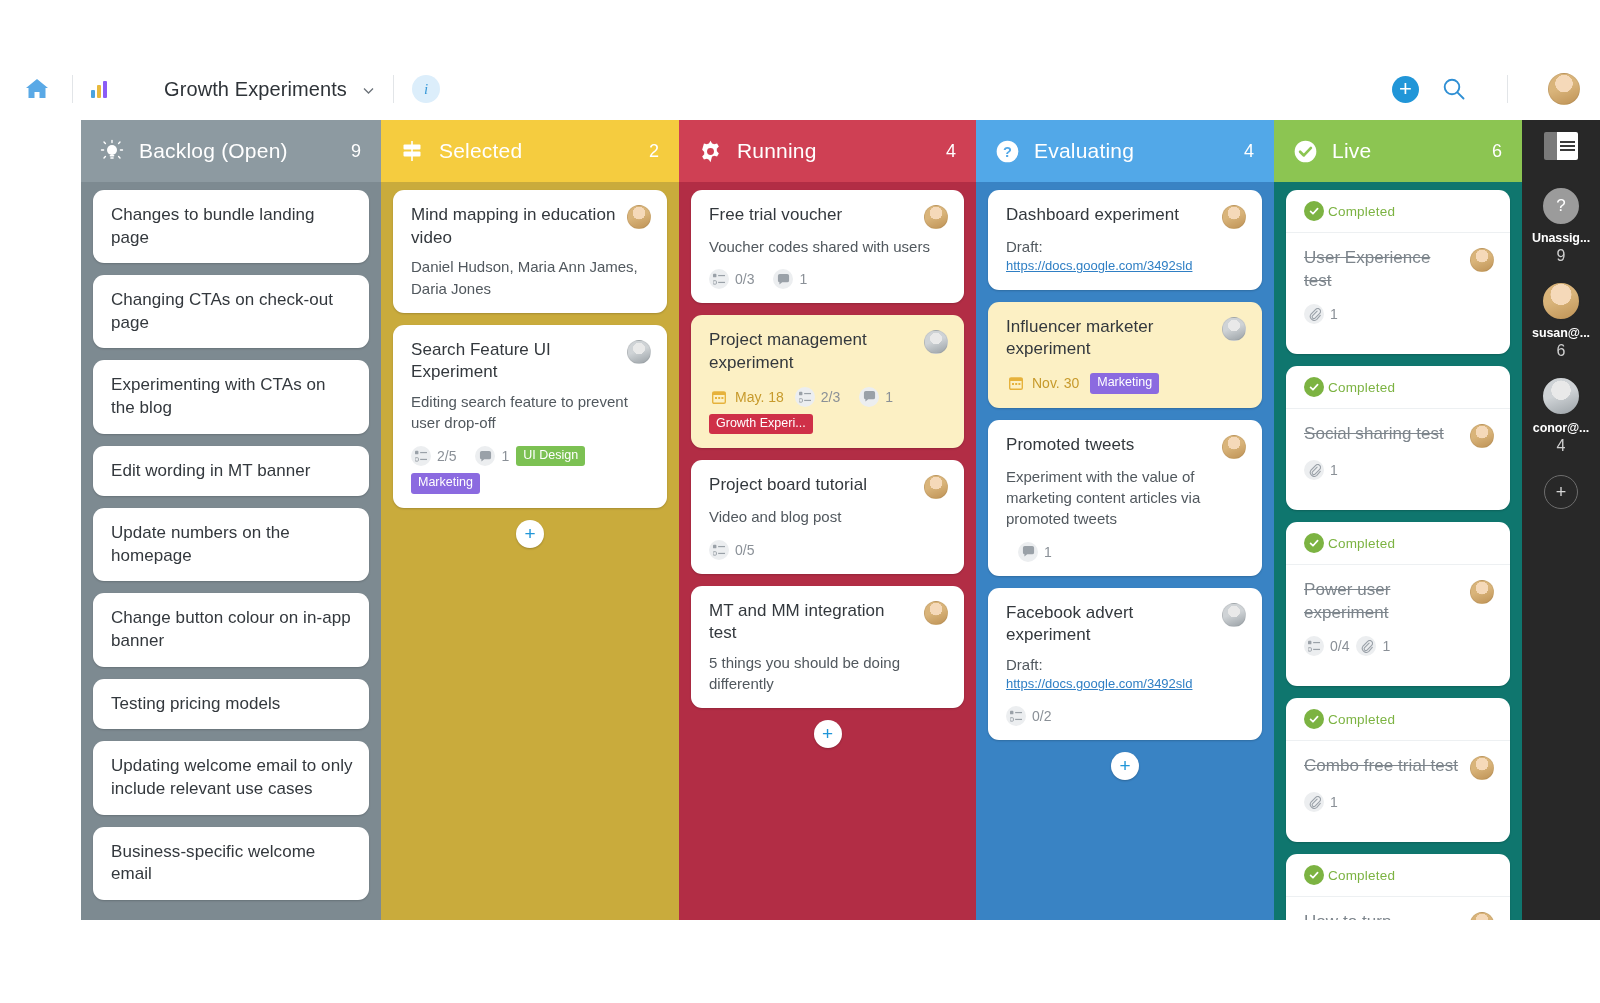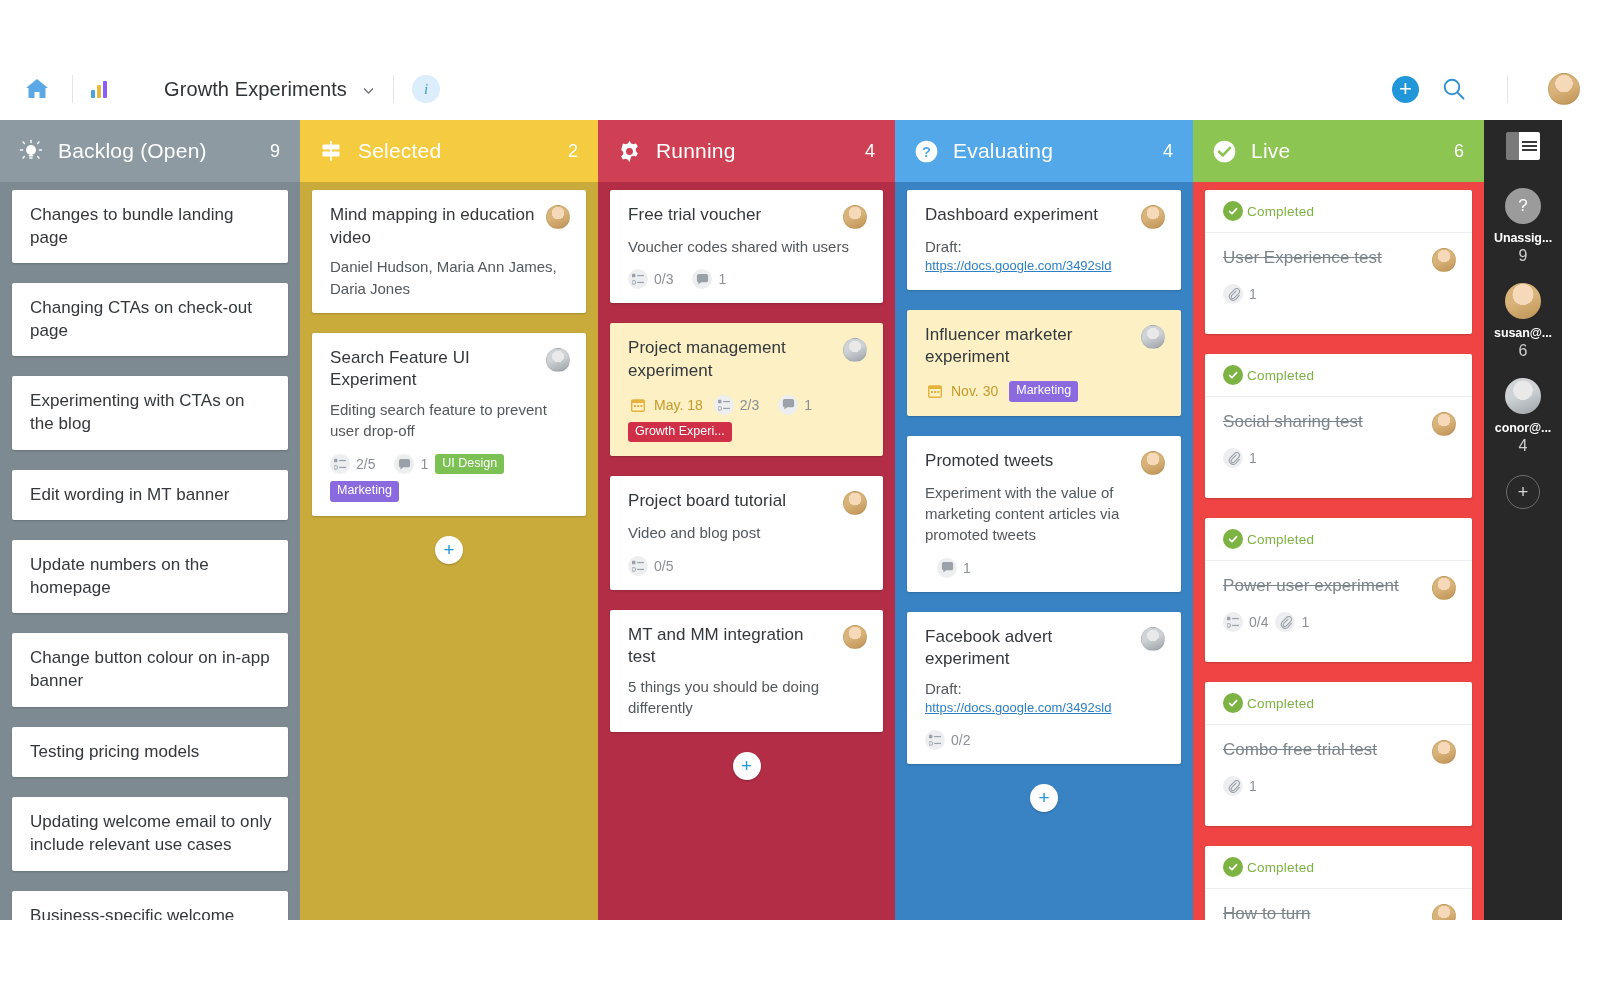--- a/index.html
+++ b/index.html
@@ -40,36 +40,36 @@
   }
   .tb-search { width: 26px; height: 26px; cursor: pointer; }
   .tb-avatar {
     width: 32px; height: 32px; border-radius: 50%; overflow: hidden; cursor: pointer;
     background: #d9c4a8; border: 1px solid rgba(0,0,0,.06);
   }
 
   
   .board {
     position: absolute; left: 0; top: 120px; width: 1600px; height: 800px;
-    display: flex; align-items: stretch;
+    display: flex; align-items: stretch; justify-content: flex-end;
   }
   .col { display: flex; flex-direction: column; position: relative; }
   .col-head {
     height: 62px; display: flex; align-items: center; padding: 0 20px 0 18px;
     color: #fff; flex: 0 0 auto;
   }
   .col-head-icon { width: 26px; height: 26px; margin-right: 14px; display: flex; align-items: center; justify-content: center; }
   .col-head-title { font-size: 21px; font-weight: 400; letter-spacing: .2px; }
   .col-head-count { margin-left: auto; font-size: 18px; }
   .col-body { flex: 1 1 auto; padding: 8px 12px 0 12px; overflow: hidden; }
 
   
   .card {
-    background: #fff; border-radius: 2px; padding: 14px 16px 14px 18px;
-    margin-bottom: 20px; box-shadow: 0 1px 2px rgba(0,0,0,.18);
+    background: #fff; border-radius: 11px; padding: 14px 16px 14px 18px;
+    margin-bottom: 12px; box-shadow: 0 1px 2px rgba(0,0,0,.18);
     cursor: pointer; position: relative;
   }
   .card.highlight { background: #fcf0c4; }
   .card-top { display: flex; align-items: flex-start; gap: 8px; }
   .card-title {
     font-size: 17px; line-height: 1.33; color: #33383d; flex: 1;
     font-weight: 400; letter-spacing: .05px;
   }
   .card-title.done { text-decoration: line-through; color: #7d858c; }
   .card-avatar {
@@ -507,21 +507,21 @@
                     <rect x="6" y="10.3" width="8" height="1.4" fill="#9aa1a8"></rect>
                   </svg>
                 </span>
                 <span class="meta-txt">0/2</span>
               </span>
             </div>
   </div>
           <div class="add-card">+</div>
         </div>
   </div>
-      <div class="col" style="width:291px;background:#ef4444">
+      <div class="col" style="width:248px;background:#0f766e">
     <div class="col-head" style="background:#8cc552">
       <span class="col-head-icon">
             <svg width="25" height="25" viewBox="0 0 24 24">
               <circle cx="12" cy="12" r="10.4" fill="#fff"></circle>
               <path d="M6.8 12.2 L10.4 15.8 L17.2 8.6" fill="none" stroke="#8cc552" stroke-width="2.5" stroke-linecap="round" stroke-linejoin="round"></path>
             </svg>
           </span>
       <span class="col-head-title">Live</span>
       <span class="col-head-count">6</span>
     </div>

